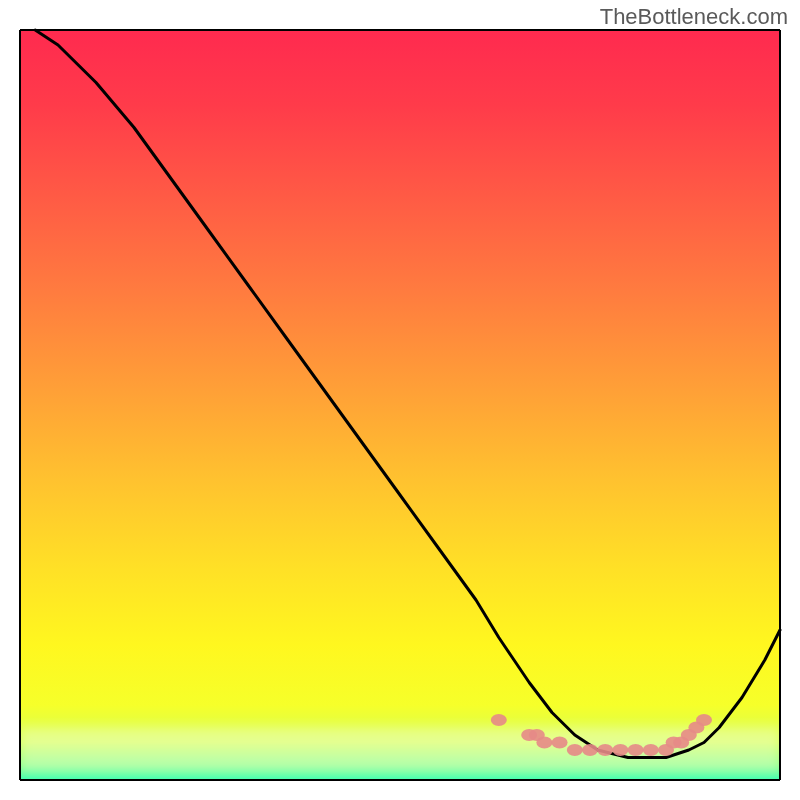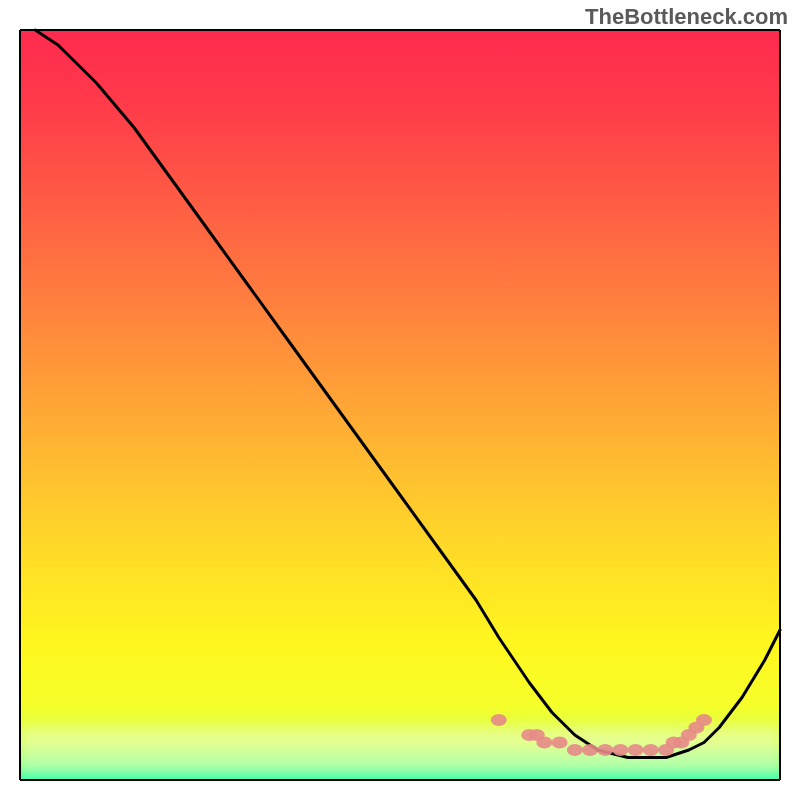--- a/index.html
+++ b/index.html
@@ -14,21 +14,21 @@
 .chart-wrap {
   position: relative;
   width: 800px;
   height: 800px;
 }
 .watermark {
   position: absolute;
   top: 4px;
   right: 12px;
   font-size: 22px;
-  font-weight: 700;
+  font-weight: 400;
   color: #5a5a5a;
   z-index: 10;
   user-select: none;
 }
 svg {
   display: block;
 }
 </style>
 </head>
 <body>

